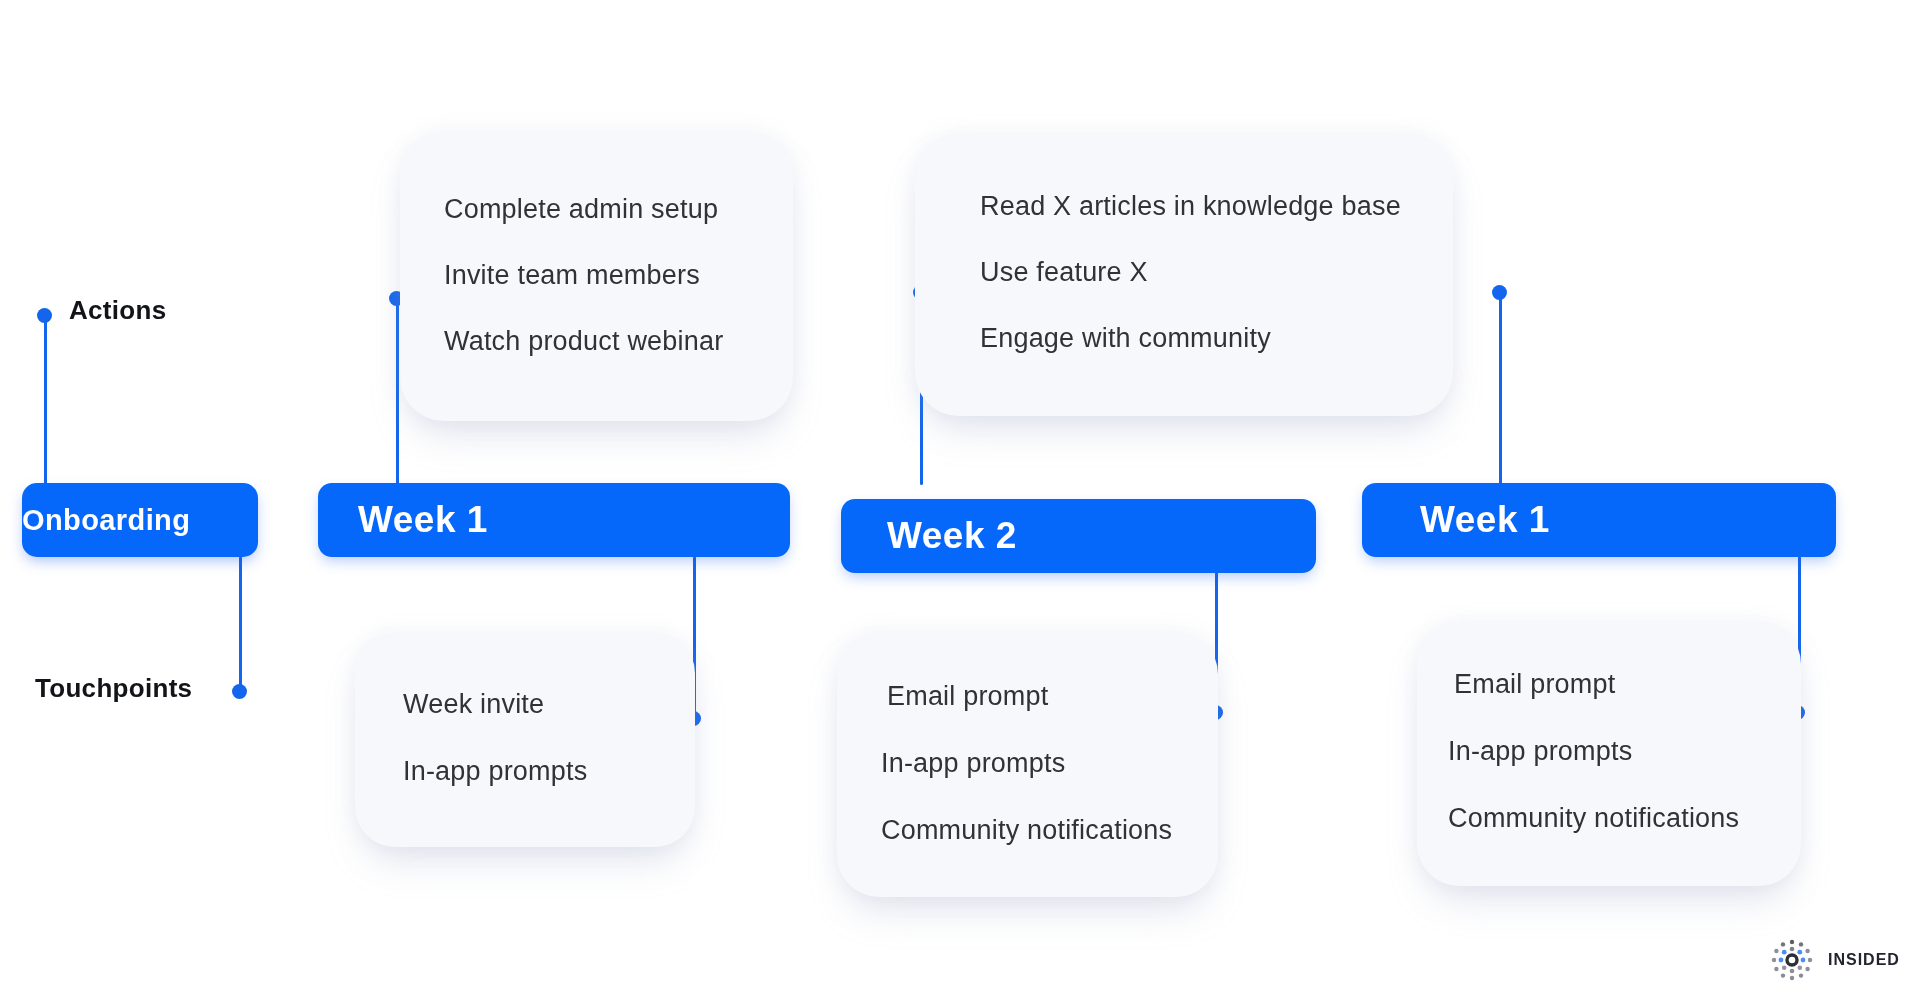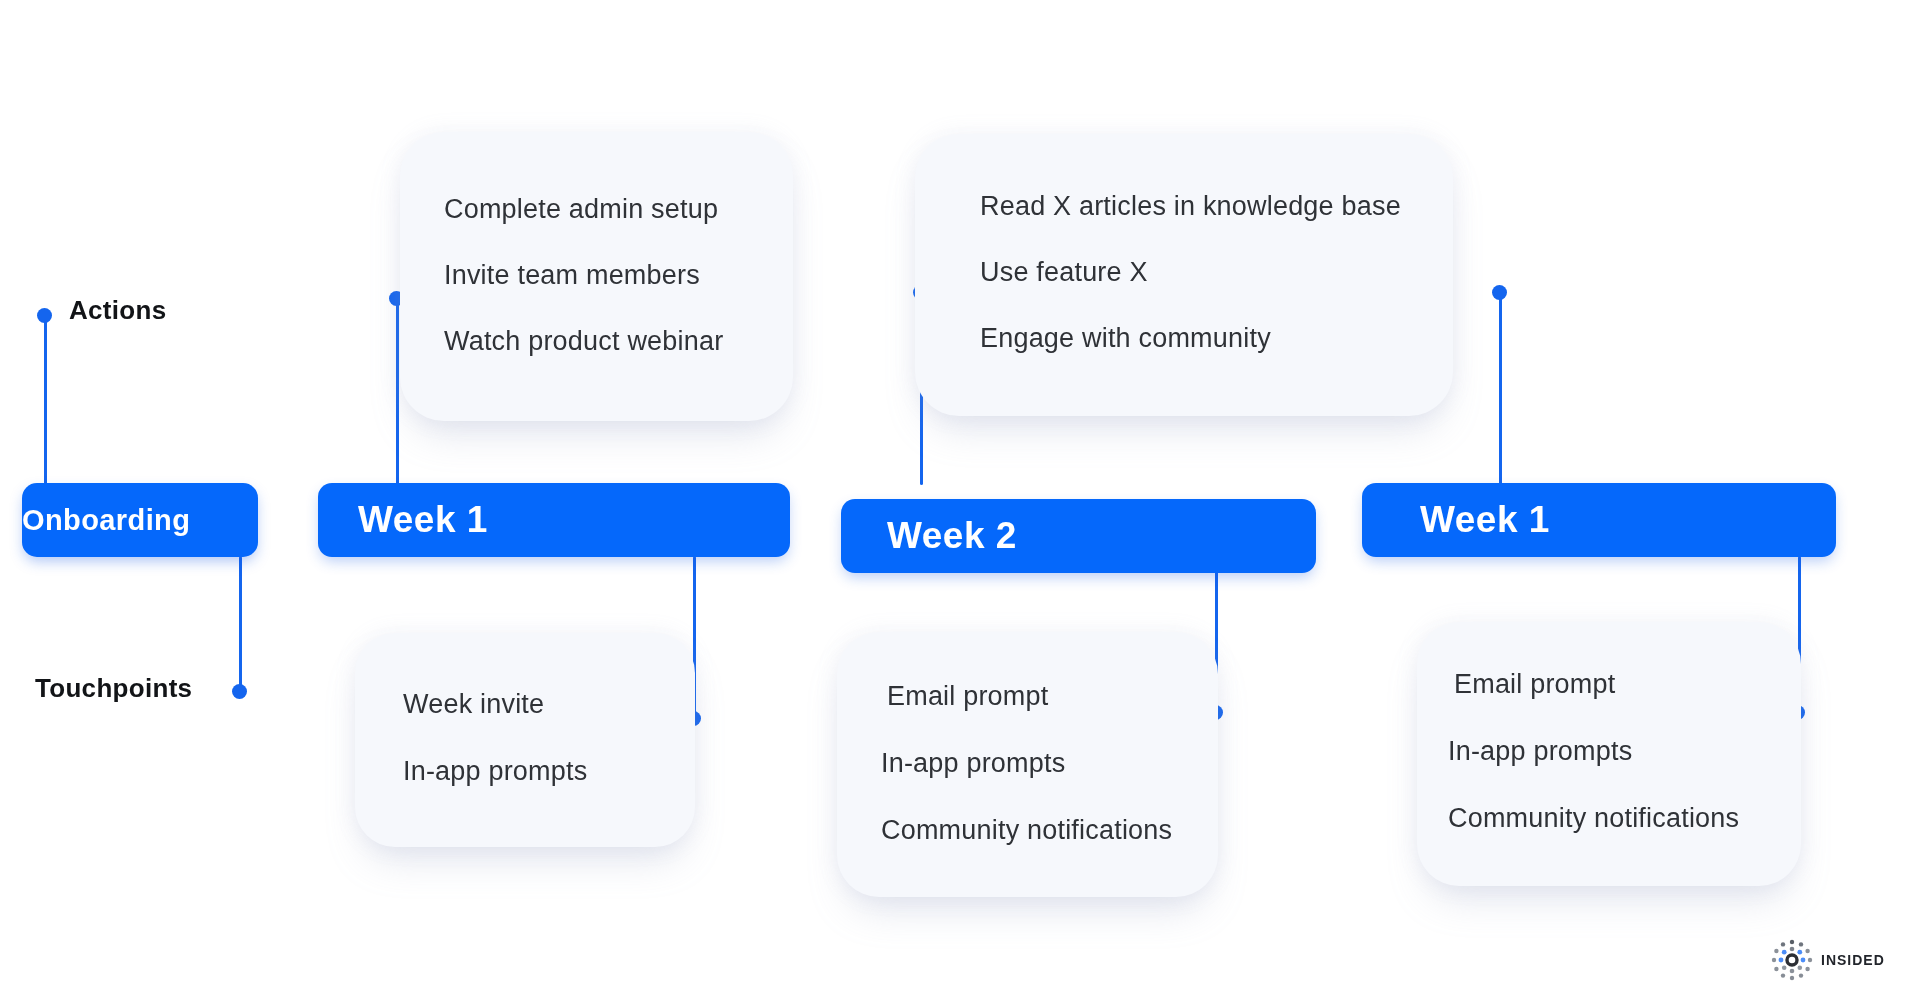--- a/index.html
+++ b/index.html
@@ -64,22 +64,22 @@
     font-size:27px;color:var(--text-body);letter-spacing:.2px;white-space:nowrap;
   }
   .actions-card .card-line{height:66px;}
   .touch-card .card-line{height:67px;}
 
   .logo{
     position:absolute;left:1768px;top:936px;
     display:flex;align-items:center;
   }
   .logo-text{
-    font-size:14px;font-weight:bold;color:var(--logo-text);
-    letter-spacing:1px;margin-left:5px;
+    font-size:16px;font-weight:bold;color:var(--logo-text);
+    letter-spacing:1px;margin-left:12px;
   }
 </style>
 </head>
 <body>
 
 <div class="canvas">
 
   <div class="vline" style="left:43.5px;top:315px;height:170px;"></div>
   <div class="vline" style="left:238.5px;top:556px;height:136px;"></div>
 

